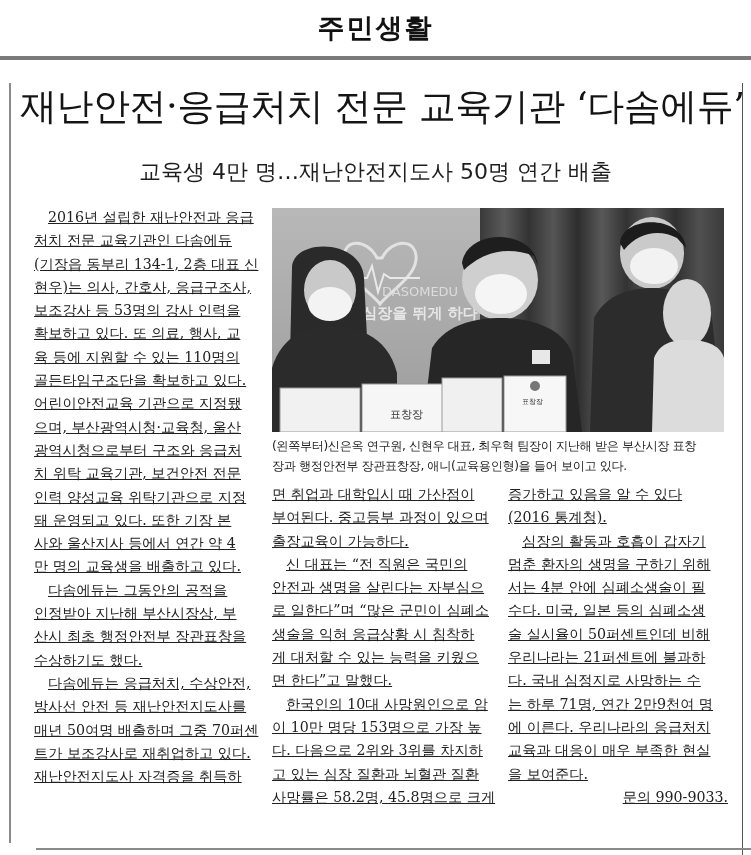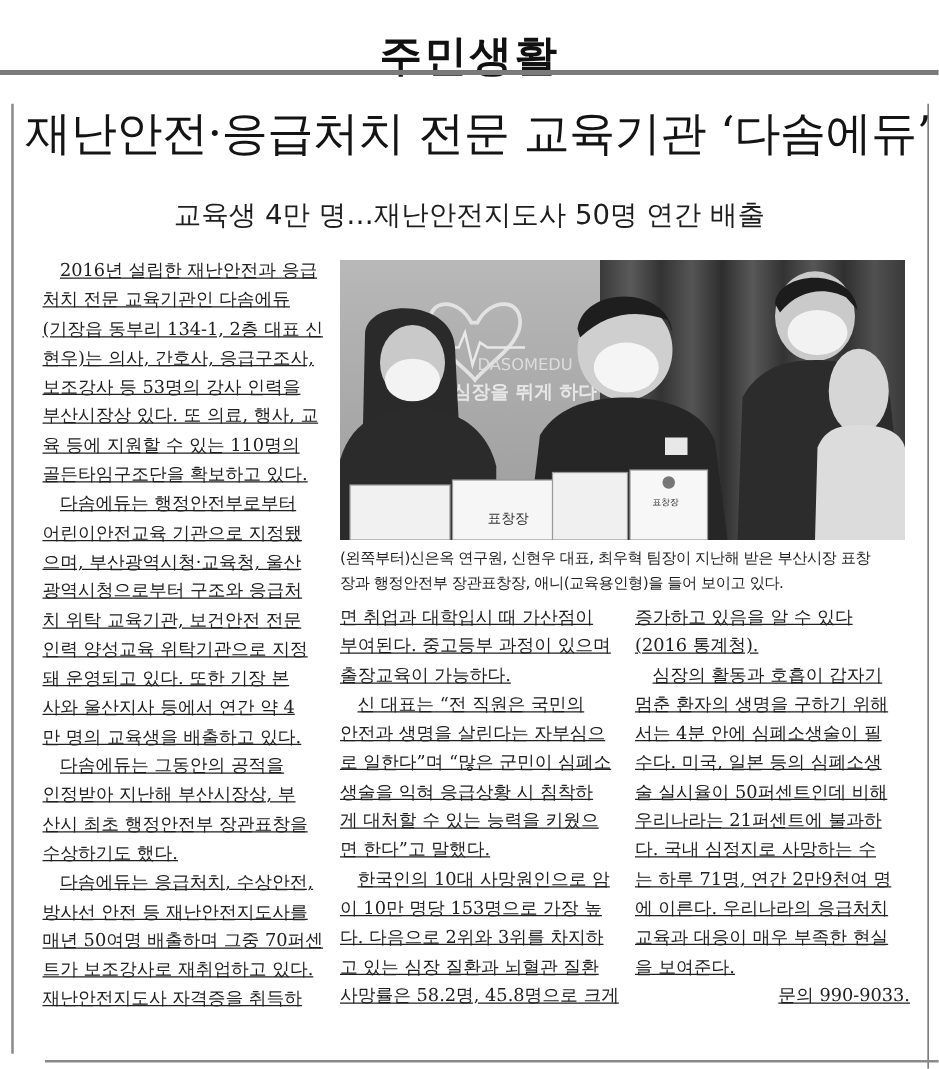--- a/index.html
+++ b/index.html
@@ -6,23 +6,23 @@
     body {
       width: 751px; height: 855px; position: relative; overflow: hidden;
       background: #ffffff; color: #1a1a1a;
       font-family: "DejaVu Serif", "Liberation Serif", serif;
     }
     .section-header {
       position: absolute; left: 0; top: 0; width: 751px; height: 56px;
       text-align: center;
     }
     .section-title {
-      position: absolute; left: 0; right: 0; top: 22px;
+      position: absolute; left: 0; right: 0; top: 10px;
       font-family: "DejaVu Sans", "Liberation Sans", sans-serif;
-      font-size: 34px; font-weight: bold; letter-spacing: 2px; color: #111;
+      font-size: 27px; font-weight: bold; letter-spacing: 2px; color: #111;
     }
     .section-rule {
       position: absolute; left: 0; top: 56px; width: 751px; height: 4px;
       background: #7a7a7a;
     }
     .frame-left {
       position: absolute; left: 9px; top: 83px; width: 2px; height: 760px;
       background: #8a8a8a;
     }
     .frame-right {
@@ -84,24 +84,23 @@
 
 <h1 class="headline" style="margin:0;">재난안전·응급처치 전문 교육기관 ‘다솜에듀’</h1>
 <h2 class="subhead" style="margin:0;font-weight:normal;">교육생 4만 명…재난안전지도사 50명 연간 배출</h2>
 
 <div class="col col-1">
   <p class="indent">2016년 설립한 재난안전과 응급</p>
   <p>처치 전문 교육기관인 다솜에듀</p>
   <p>(기장읍 동부리 134-1, 2층 대표 신</p>
   <p>현우)는 의사, 간호사, 응급구조사,</p>
   <p>보조강사 등 53명의 강사 인력을</p>
-  <p>부산시장상 있다. 또 의료, 행사, 교</p>
+  <p>확보하고 있다. 또 의료, 행사, 교</p>
   <p>육 등에 지원할 수 있는 110명의</p>
   <p>골든타임구조단을 확보하고 있다.</p>
-  <p class="indent">다솜에듀는  행정안전부로부터</p>
   <p>어린이안전교육 기관으로 지정됐</p>
   <p>으며, 부산광역시청·교육청, 울산</p>
   <p>광역시청으로부터 구조와 응급처</p>
   <p>치 위탁 교육기관, 보건안전 전문</p>
   <p>인력 양성교육 위탁기관으로 지정</p>
   <p>돼 운영되고 있다. 또한 기장 본</p>
   <p>사와 울산지사 등에서 연간 약 4</p>
   <p>만 명의 교육생을 배출하고 있다.</p>
   <p class="indent">다솜에듀는  그동안의  공적을</p>
   <p>인정받아 지난해 부산시장상, 부</p>

